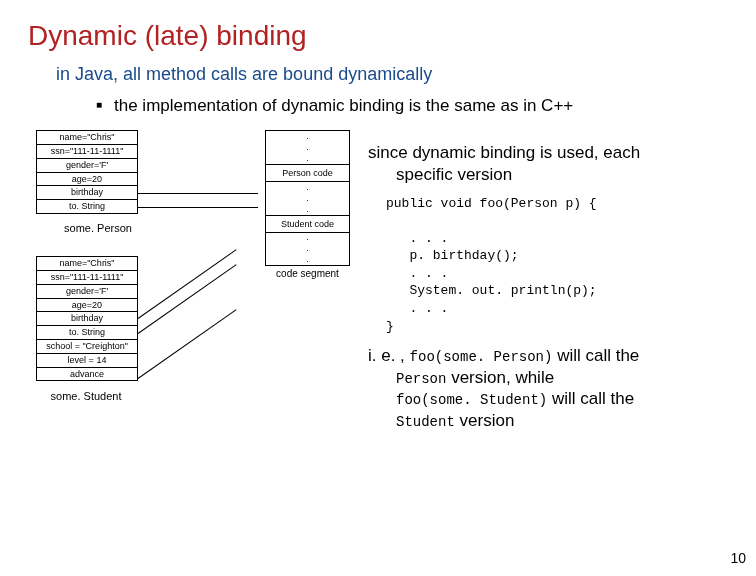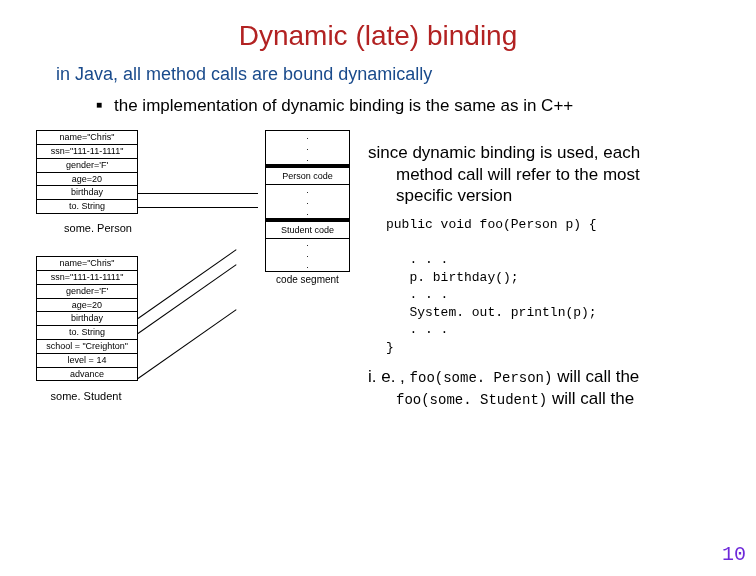--- a/index.html
+++ b/index.html
@@ -14,21 +14,20 @@
     overflow: hidden;
   }
   .slide {
     padding: 20px 28px 0 28px;
   }
   .title {
     font-size: 28px;
     color: #b22222;
     margin: 0 0 12px 0;
     font-weight: normal;
-    text-align: center;
   }
   .subtitle {
     font-size: 18px;
     color: #1a4b8c;
     margin: 0 0 10px 28px;
   }
   ul.bullets {
     margin: 0 0 14px 68px;
     padding: 0;
     list-style: none;
@@ -84,21 +83,21 @@
   .mem-seg .dots-row {
     font-size: 9px;
     text-align: center;
     line-height: 1;
     padding: 1px 0;
   }
   .mem-seg .label-row {
     font-size: 9px;
     text-align: center;
     padding: 3px 0;
-    border-top: 4px solid #000000;
+    border-top: 1px solid #000000;
   }
   .code-label {
     font-size: 10px;
     text-align: center;
     padding: 3px 0;
   }
   .right-text {
     position: absolute;
     left: 340px;
     top: 12px;
@@ -121,23 +120,22 @@
     line-height: 1.35;
   }
   .monosmall {
     font-family: "Courier New", monospace;
     font-size: 14px;
   }
   .slidenum {
     position: absolute;
     right: 10px;
     bottom: 10px;
-    font-size: 20px;
-    color: #6d28d9;
-    font-family: Liberation Mono, monospace;
+    font-size: 14px;
+    color: #000000;
   }
   .arrow {
     position: absolute;
     background: #000;
   }
 </style>
 </head>
 <body>
 
 <div class="slide">
@@ -195,33 +193,34 @@
 
     <div class="arrow" style="left:110px; top:63px; width:120px; height:1px;"></div>
     <div class="arrow" style="left:110px; top:77px; width:120px; height:1px;"></div>
     <div class="arrow" style="left:110px; top:188px; width:120px; height:1px; transform-origin:left; transform:rotate(-35deg);"></div>
     <div class="arrow" style="left:110px; top:203px; width:120px; height:1px; transform-origin:left; transform:rotate(-35deg);"></div>
     <div class="arrow" style="left:110px; top:248px; width:120px; height:1px; transform-origin:left; transform:rotate(-35deg);"></div>
 
     <div class="right-text">
       <p class="right-para">
         <span>since dynamic binding is used, each</span>
-        <span class="indent">method call will refer to the most</span>
         <span class="indent">specific version</span>
       </p>
       <div class="codeblock">public void foo(Person p) {
 
    . . .
    p. birthday();
    . . .
    System. out. println(p);
    . . .
 }</div>
       <p class="right-para" style="margin-top:8px;">
         <span>i. e. , </span><span class="monosmall">foo(some. Person)</span><span> will call the</span>
+        <span class="indent"><span class="monosmall">Person</span><span> version, while</span></span>
         <span class="indent"><span class="monosmall">foo(some. Student)</span><span> will call the</span></span>
+        <span class="indent"><span class="monosmall">Student</span><span> version</span></span>
       </p>
     </div>
 
   </div>
 </div>
 
 <div class="slidenum">10</div>
 
 </body></html>

